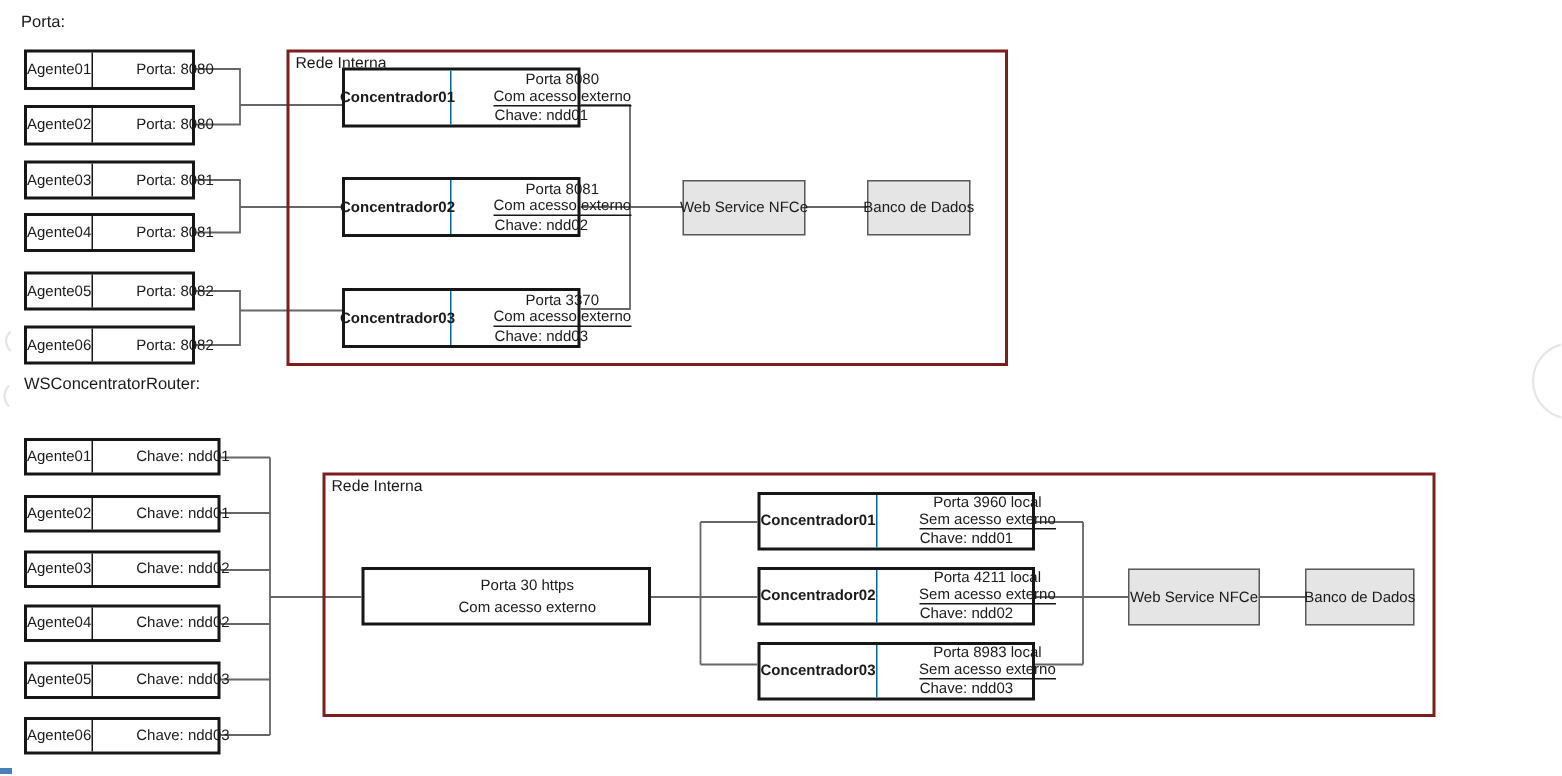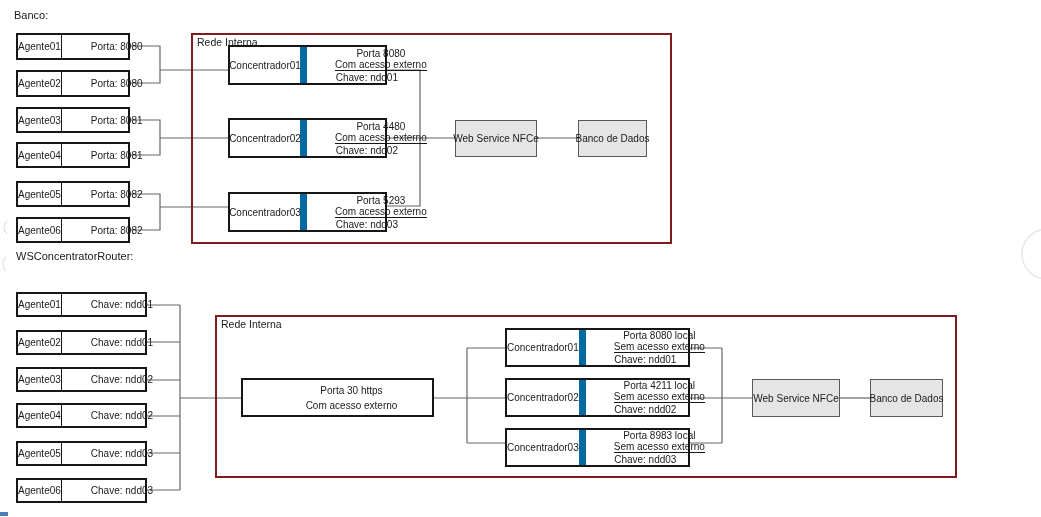--- a/index.html
+++ b/index.html
@@ -13,21 +13,21 @@
   .agent .c1{display:flex;align-items:center;justify-content:center;
              border-right:1px solid #161616;white-space:nowrap;}
   .agent .c2{flex:1;display:flex;align-items:center;justify-content:center;white-space:nowrap;margin-left:29px;}
   
   .rede{position:absolute;border:2px solid #7f1d1d;box-sizing:border-box;z-index:2;}
   .rede .rlbl{position:absolute;top:1px;left:4px;font-size:10.5px;white-space:nowrap;}
   
   .conc{position:absolute;display:flex;background:#fff;border:2px solid #161616;
         box-sizing:border-box;font-size:10px;z-index:4;align-items:stretch;}
   .conc .name{display:flex;align-items:center;justify-content:center;
-              border-right:7px solid #0369a1;white-space:nowrap;}
+              border-right:1px solid #0369a1;white-space:nowrap;font-weight:bold;}
   .conc .right{flex:1;display:flex;flex-direction:column;}
   .conc .info{flex:1;display:flex;flex-direction:column;align-items:center;
               justify-content:center;border-bottom:1px solid #161616;
               line-height:11px;white-space:nowrap;margin-left:28px;}
   .conc .info.nochave{border-bottom:none;line-height:15px;}
   .conc .chave{height:12px;display:flex;align-items:center;justify-content:center;white-space:nowrap;}
   
   .plain{position:absolute;background:#e5e5e5;border:1px solid #595959;box-sizing:border-box;
          display:flex;align-items:center;justify-content:center;font-size:10px;
          white-space:nowrap;z-index:4;}
@@ -56,21 +56,21 @@
       <path d="M840 398 H870"></path>
     </g>
 
     <g stroke="#e3e3e3" stroke-width="1.5" fill="none" opacity="0.9">
       <circle cx="1047" cy="254" r="25"></circle>
       <path d="M7 221 Q1 227 7 234"></path>
       <path d="M6 257 Q0 264 6 271"></path>
     </g>
   </svg>
 
-  <div class="lbl" style="left:14px;top:9px;">Banco:</div>
+  <div class="lbl" style="left:14px;top:9px;">Porta:</div>
   <div class="lbl" style="left:16px;top:250px;">WSConcentratorRouter:</div>
 
   <div class="rede" style="left:191px;top:33px;width:481px;height:211px;">
     <span class="rlbl">Rede Interna</span>
   </div>
 
   <div class="agent" style="left:16px;top:33px;width:114px;height:27px;">
     <div class="c1" style="width:57px;">Agente01</div>
     <div class="c2">Porta: 8080</div>
   </div>
@@ -102,31 +102,31 @@
         <span>Porta 8080</span>
         <span>Com acesso externo</span>
       </div>
       <div class="chave">Chave: ndd01</div>
     </div>
   </div>
   <div class="conc" style="left:228px;top:118px;width:159px;height:40px;">
     <div class="name" style="width:70px;">Concentrador02</div>
     <div class="right">
       <div class="info">
-        <span>Porta 4480</span>
+        <span>Porta 8081</span>
         <span>Com acesso externo</span>
       </div>
       <div class="chave">Chave: ndd02</div>
     </div>
   </div>
   <div class="conc" style="left:228px;top:192px;width:159px;height:40px;">
     <div class="name" style="width:70px;">Concentrador03</div>
     <div class="right">
       <div class="info">
-        <span>Porta 5293</span>
+        <span>Porta 3370</span>
         <span>Com acesso externo</span>
       </div>
       <div class="chave">Chave: ndd03</div>
     </div>
   </div>
 
   <div class="plain" style="left:455px;top:120px;width:82px;height:37px;">Web Service NFCe</div>
   <div class="plain" style="left:578px;top:120px;width:69px;height:37px;">Banco de Dados</div>
 
   <div class="rede" style="left:215px;top:315px;width:742px;height:163px;">
@@ -164,21 +164,21 @@
         <span>Porta 30 https</span>
         <span>Com acesso externo</span>
       </div>
     </div>
   </div>
 
   <div class="conc" style="left:505px;top:328px;width:185px;height:39px;">
     <div class="name" style="width:78px;">Concentrador01</div>
     <div class="right">
       <div class="info">
-        <span>Porta 8080 local</span>
+        <span>Porta 3960 local</span>
         <span>Sem acesso externo</span>
       </div>
       <div class="chave">Chave: ndd01</div>
     </div>
   </div>
   <div class="conc" style="left:505px;top:378px;width:185px;height:39px;">
     <div class="name" style="width:78px;">Concentrador02</div>
     <div class="right">
       <div class="info">
         <span>Porta 4211 local</span>

